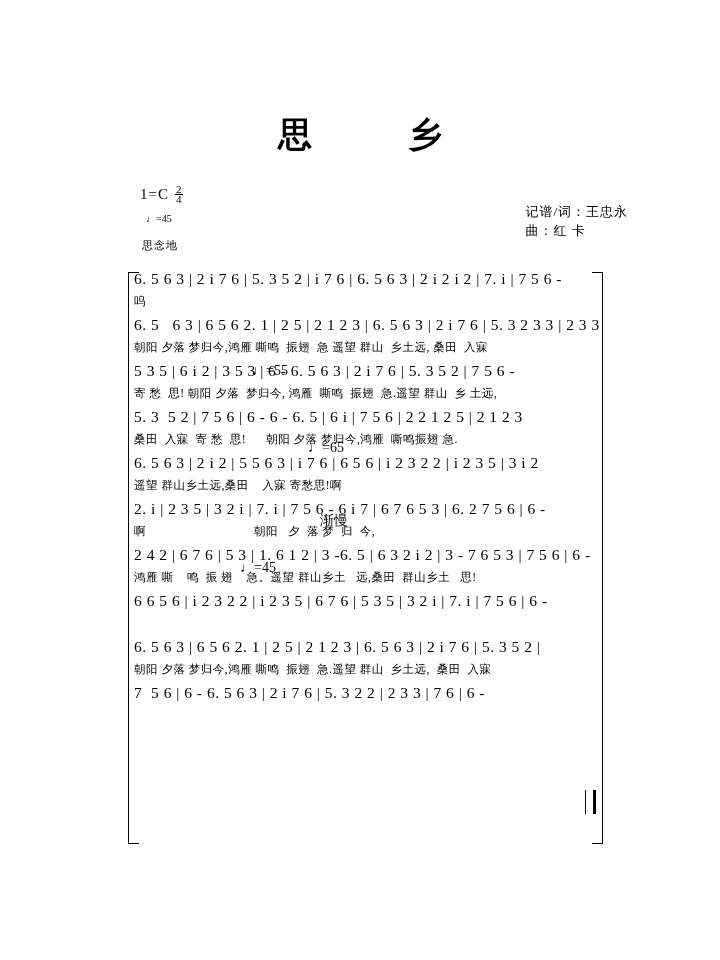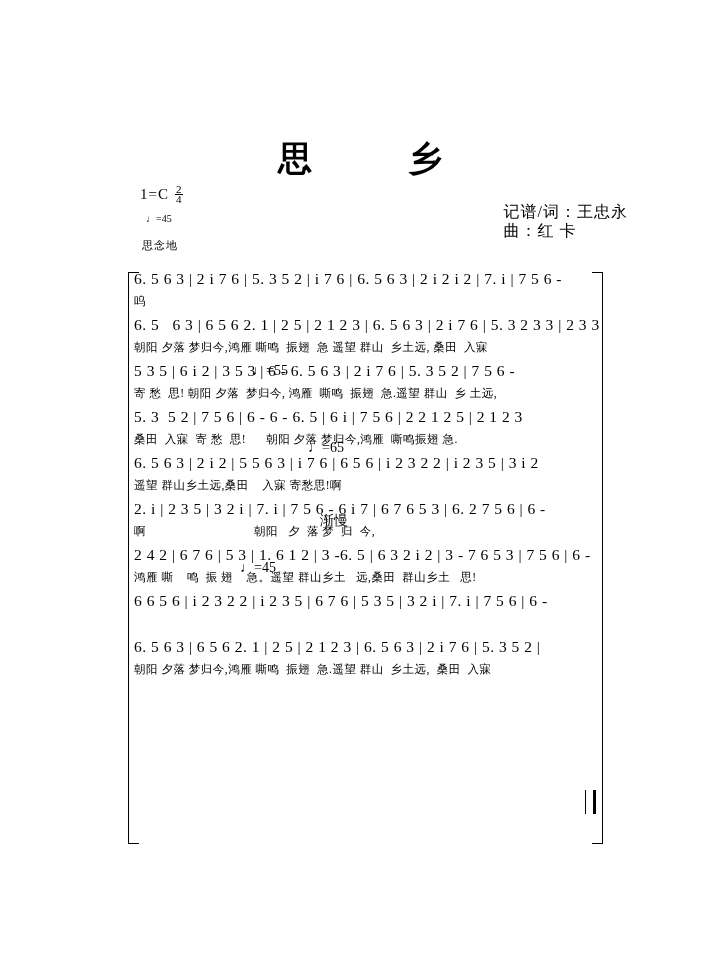--- a/index.html
+++ b/index.html
@@ -27,21 +27,20 @@
     position: absolute;
     top: 112px;
     left: 0;
     width: 720px;
     text-align: center;
     font-size: 34px;
     letter-spacing: 42px;
     text-indent: 42px;
     font-weight: 700;
     font-family: "DejaVu Serif", serif;
-    margin-top: 24px;
   }
 
   
   .key-sig {
     position: absolute;
     left: 140px;
     top: 186px;
     font-size: 15px;
     font-family: "Liberation Serif", serif;
     letter-spacing: 1px;
@@ -70,21 +69,21 @@
     position: absolute;
     left: 142px;
     top: 238px;
     font-size: 11px;
     letter-spacing: 1px;
   }
   .credits {
     position: absolute;
     right: 92px;
     top: 202px;
-    font-size: 16px;
+    font-size: 13px;
     line-height: 19px;
     text-align: left;
     letter-spacing: 1px;
   }
 
   
   .score {
     position: absolute;
     left: 128px;
     top: 266px;
@@ -209,18 +208,19 @@
       <div class="notes">6 6 5 6 | i 2 3 2 2 | i 2 3 5 | 6 7 6 | 5 3 5 | 3 2 i | 7. i | 7 5 6 | 6 -</div>
       <div class="lyrics"></div>
     </div>
 
     <div class="system">
       <div class="notes">6. 5 6 3 | 6 5 6 2. 1 | 2 5 | 2 1 2 3 | 6. 5 6 3 | 2 i 7 6 | 5. 3 5 2 |</div>
       <div class="lyrics">朝阳 夕落 梦归今,鸿雁 嘶鸣  振翅  急.遥望 群山  乡土远,  桑田  入寐</div>
     </div>
 
     <div class="system">
+      <div class="notes">7  5 6 | 6 - 6. 5 6 3 | 2 i 7 6 | 5. 3 2 2 | 2 3 3 | 7 6 | 6 -</div>
     </div>
 
   </div>
 
   <div class="final-bar"></div>
 </div>
 
 </body></html>

